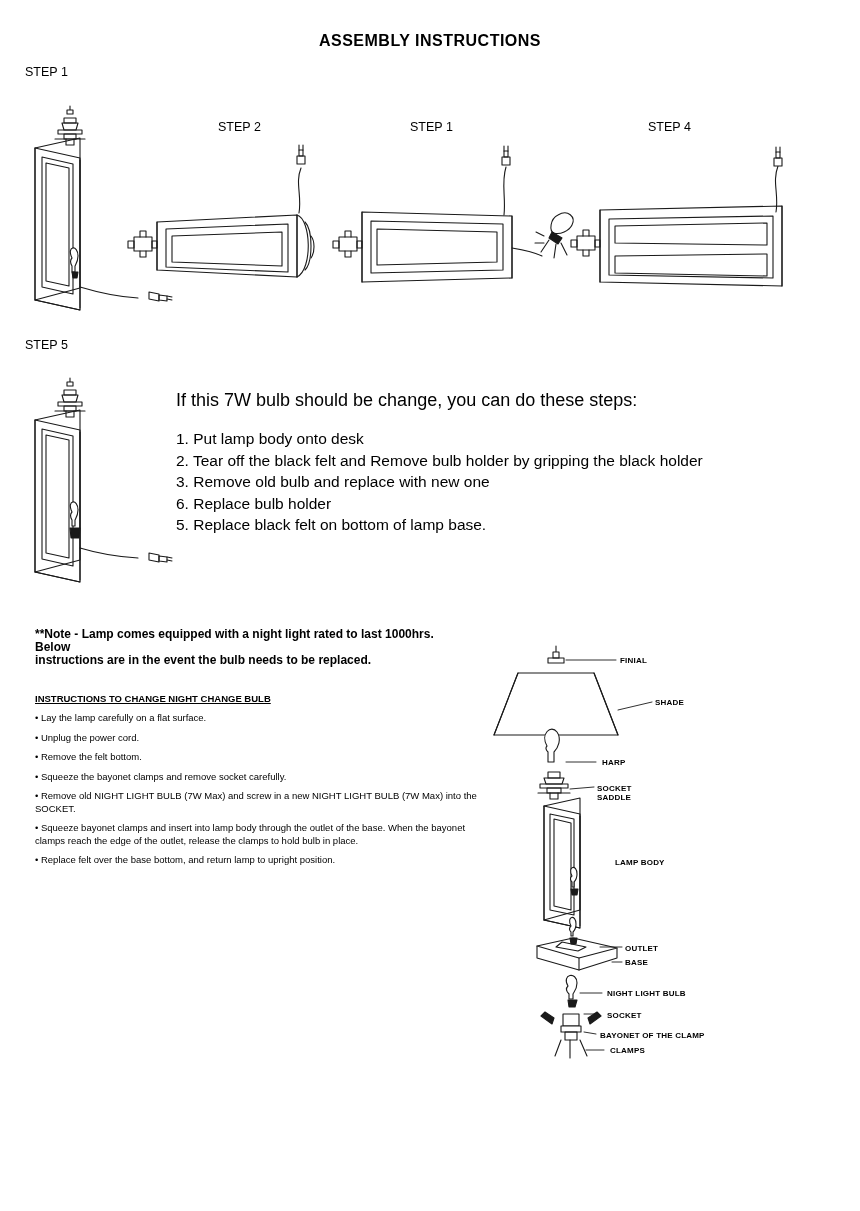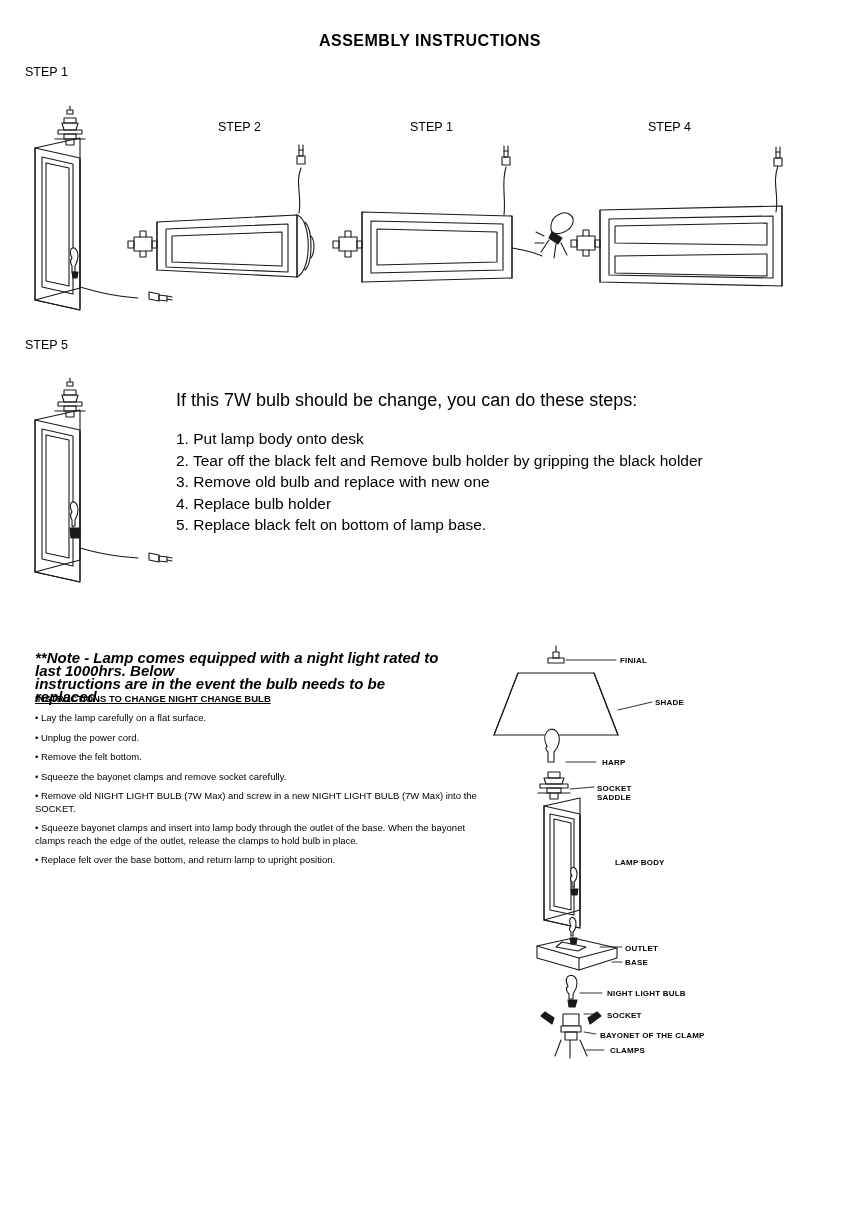--- a/index.html
+++ b/index.html
@@ -56,25 +56,24 @@
     top: 428px;
     font-size: 15.5px;
     line-height: 21.5px;
   }
   .steps-list div {
     white-space: nowrap;
   }
   .note {
     position: absolute;
     left: 35px;
-    top: 651px;
+    top: 628px;
     width: 420px;
-    font-size: 15px;
+    font-size: 12px;
     font-weight: bold;
-    font-style: italic;
     line-height: 13px;
   }
   .notes-title {
     position: absolute;
     left: 35px;
     top: 693px;
     font-size: 9.5px;
     font-weight: bold;
     text-decoration: underline;
   }
@@ -108,21 +107,21 @@
   <div class="step-label" style="left:218px; top:120px;">STEP 2</div>
   <div class="step-label" style="left:410px; top:120px;">STEP 1</div>
   <div class="step-label" style="left:648px; top:120px;">STEP 4</div>
   <div class="step-label" style="left:25px; top:338px;">STEP 5</div>
 
   <div class="headline">If this 7W bulb should be change, you can do these steps:</div>
   <div class="steps-list">
     <div>1. Put lamp body onto desk</div>
     <div>2. Tear off the black felt and Remove bulb holder by gripping the black holder</div>
     <div>3. Remove old bulb and replace with new one</div>
-    <div>4. Replace bulb holder</div>
+    <div>6. Replace bulb holder</div>
     <div>5. Replace black felt on bottom of lamp base.</div>
   </div>
 
   <div class="note">
     <div>**Note - Lamp comes equipped with a night light rated to last 1000hrs. Below</div>
     <div>instructions are in the event the bulb needs to be replaced.</div>
   </div>
 
   <div class="notes-title">INSTRUCTIONS TO CHANGE NIGHT CHANGE BULB</div>
 

